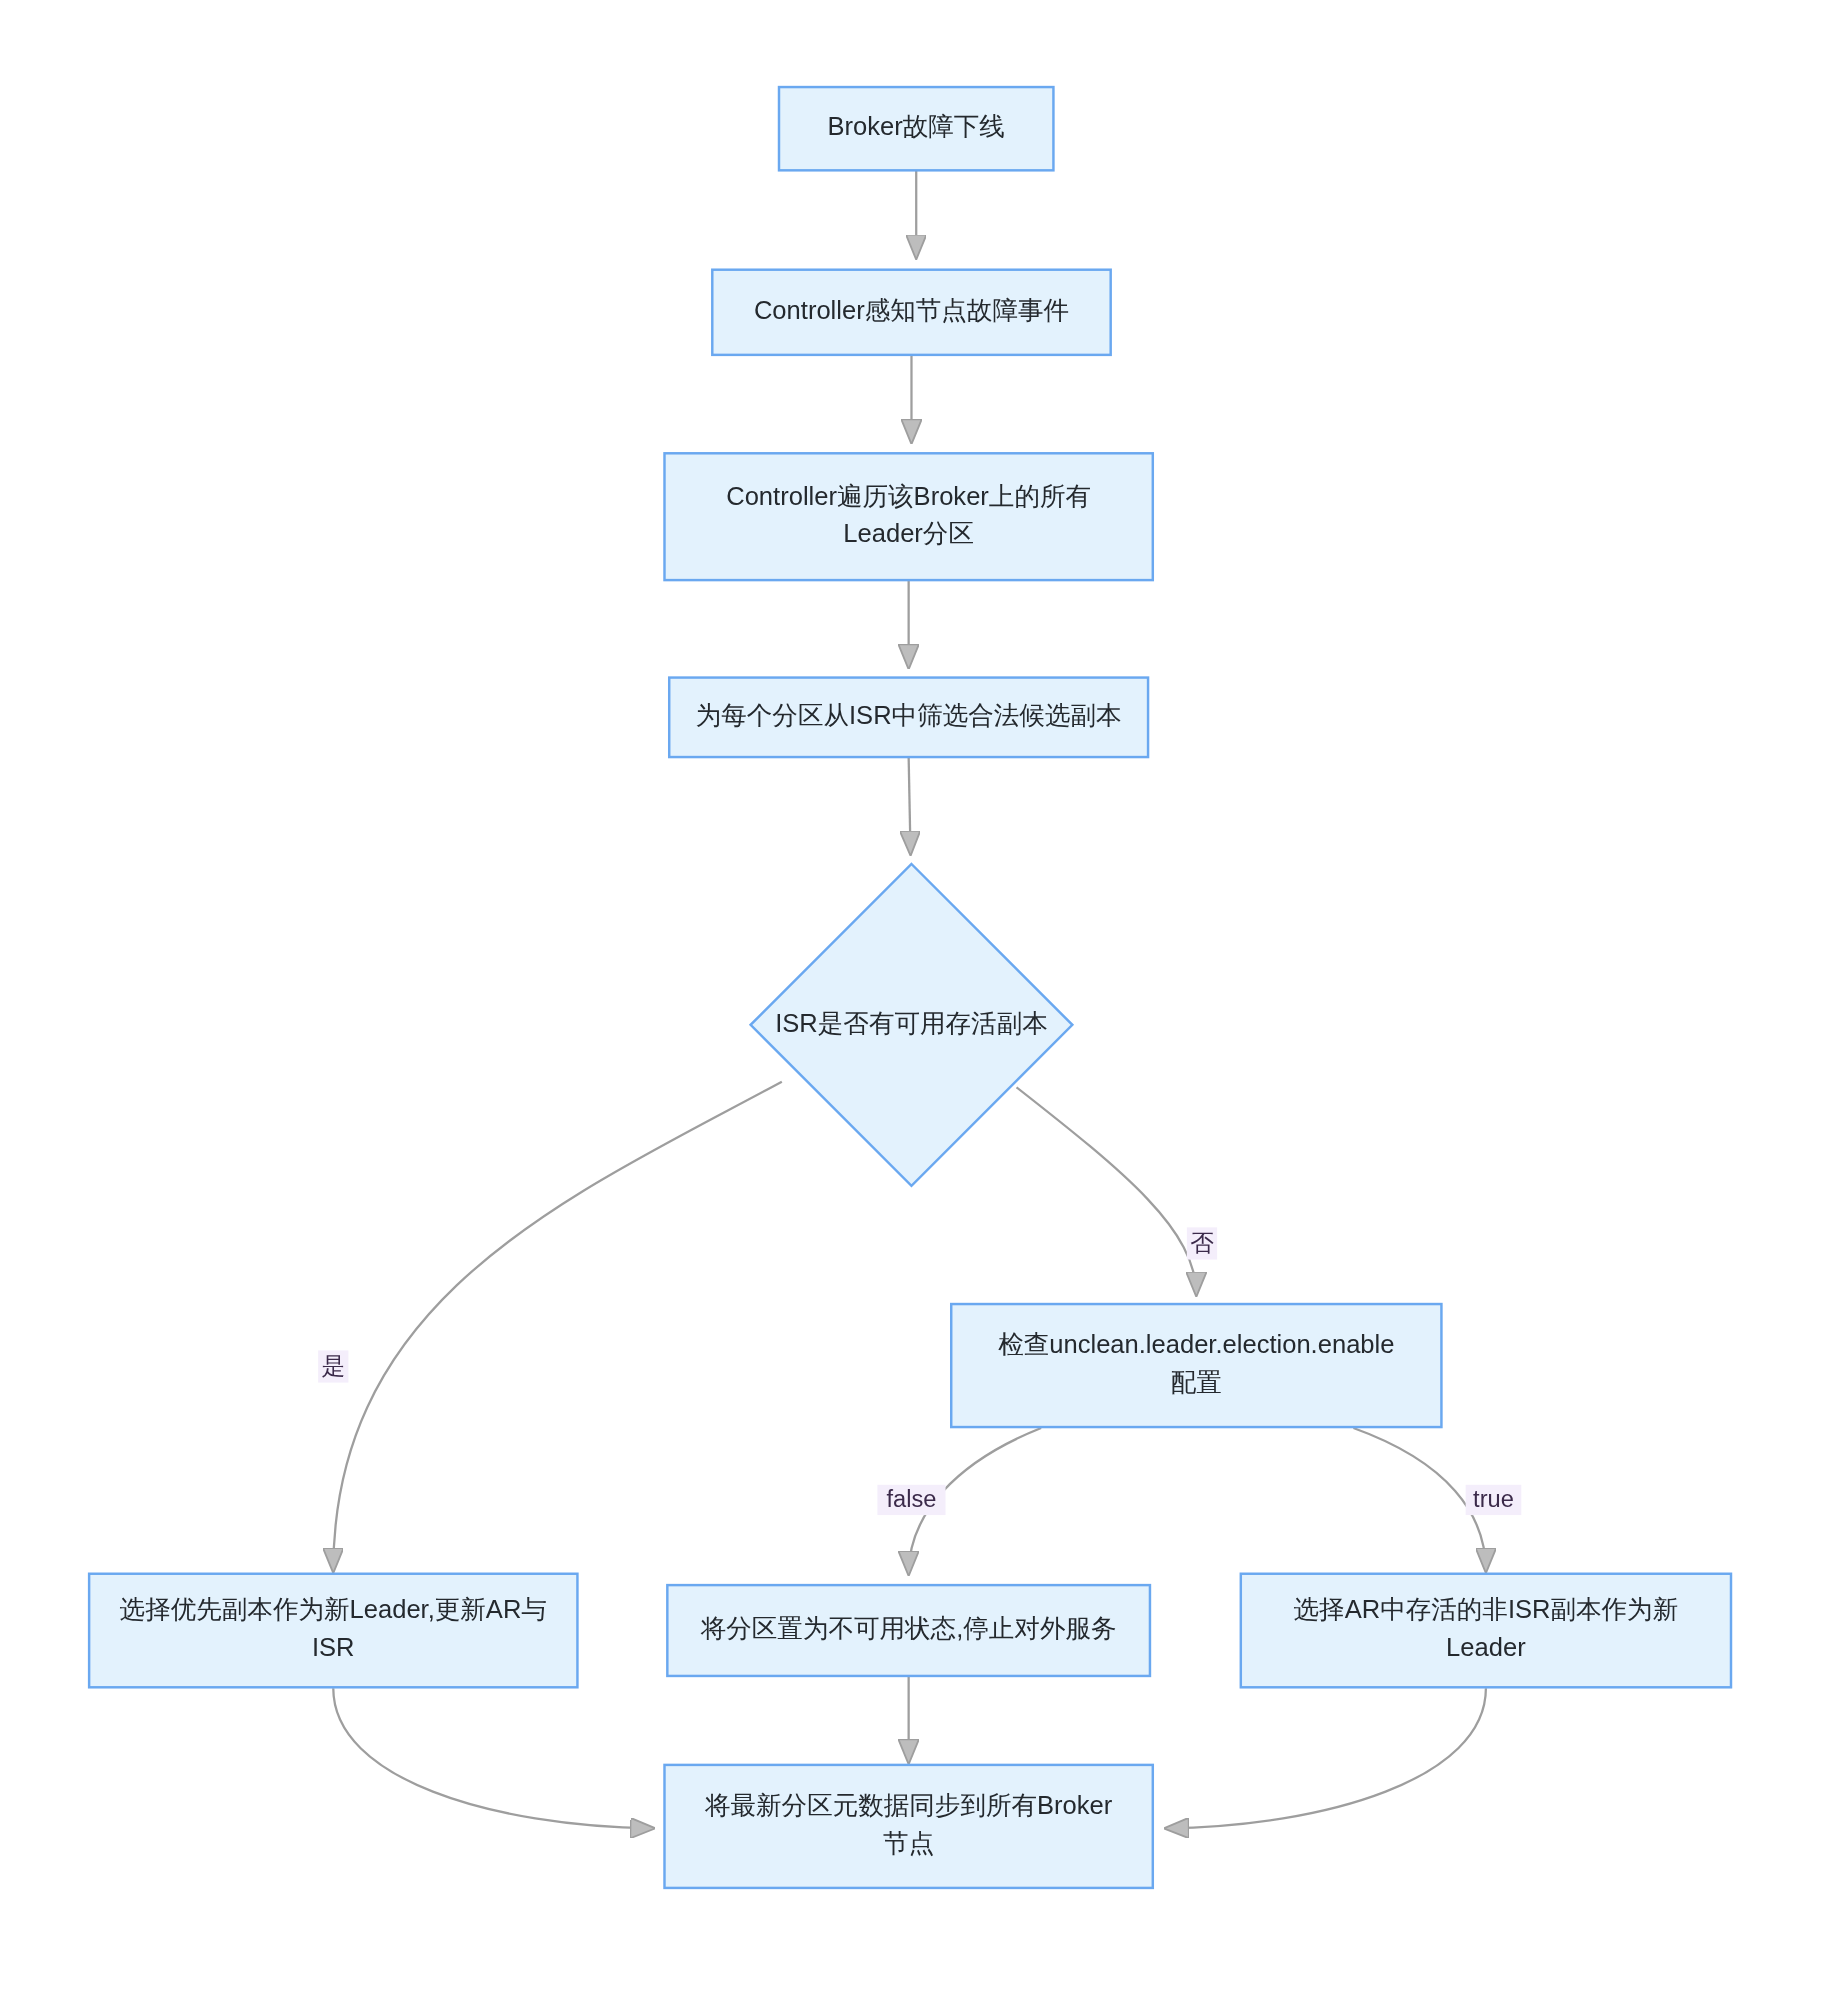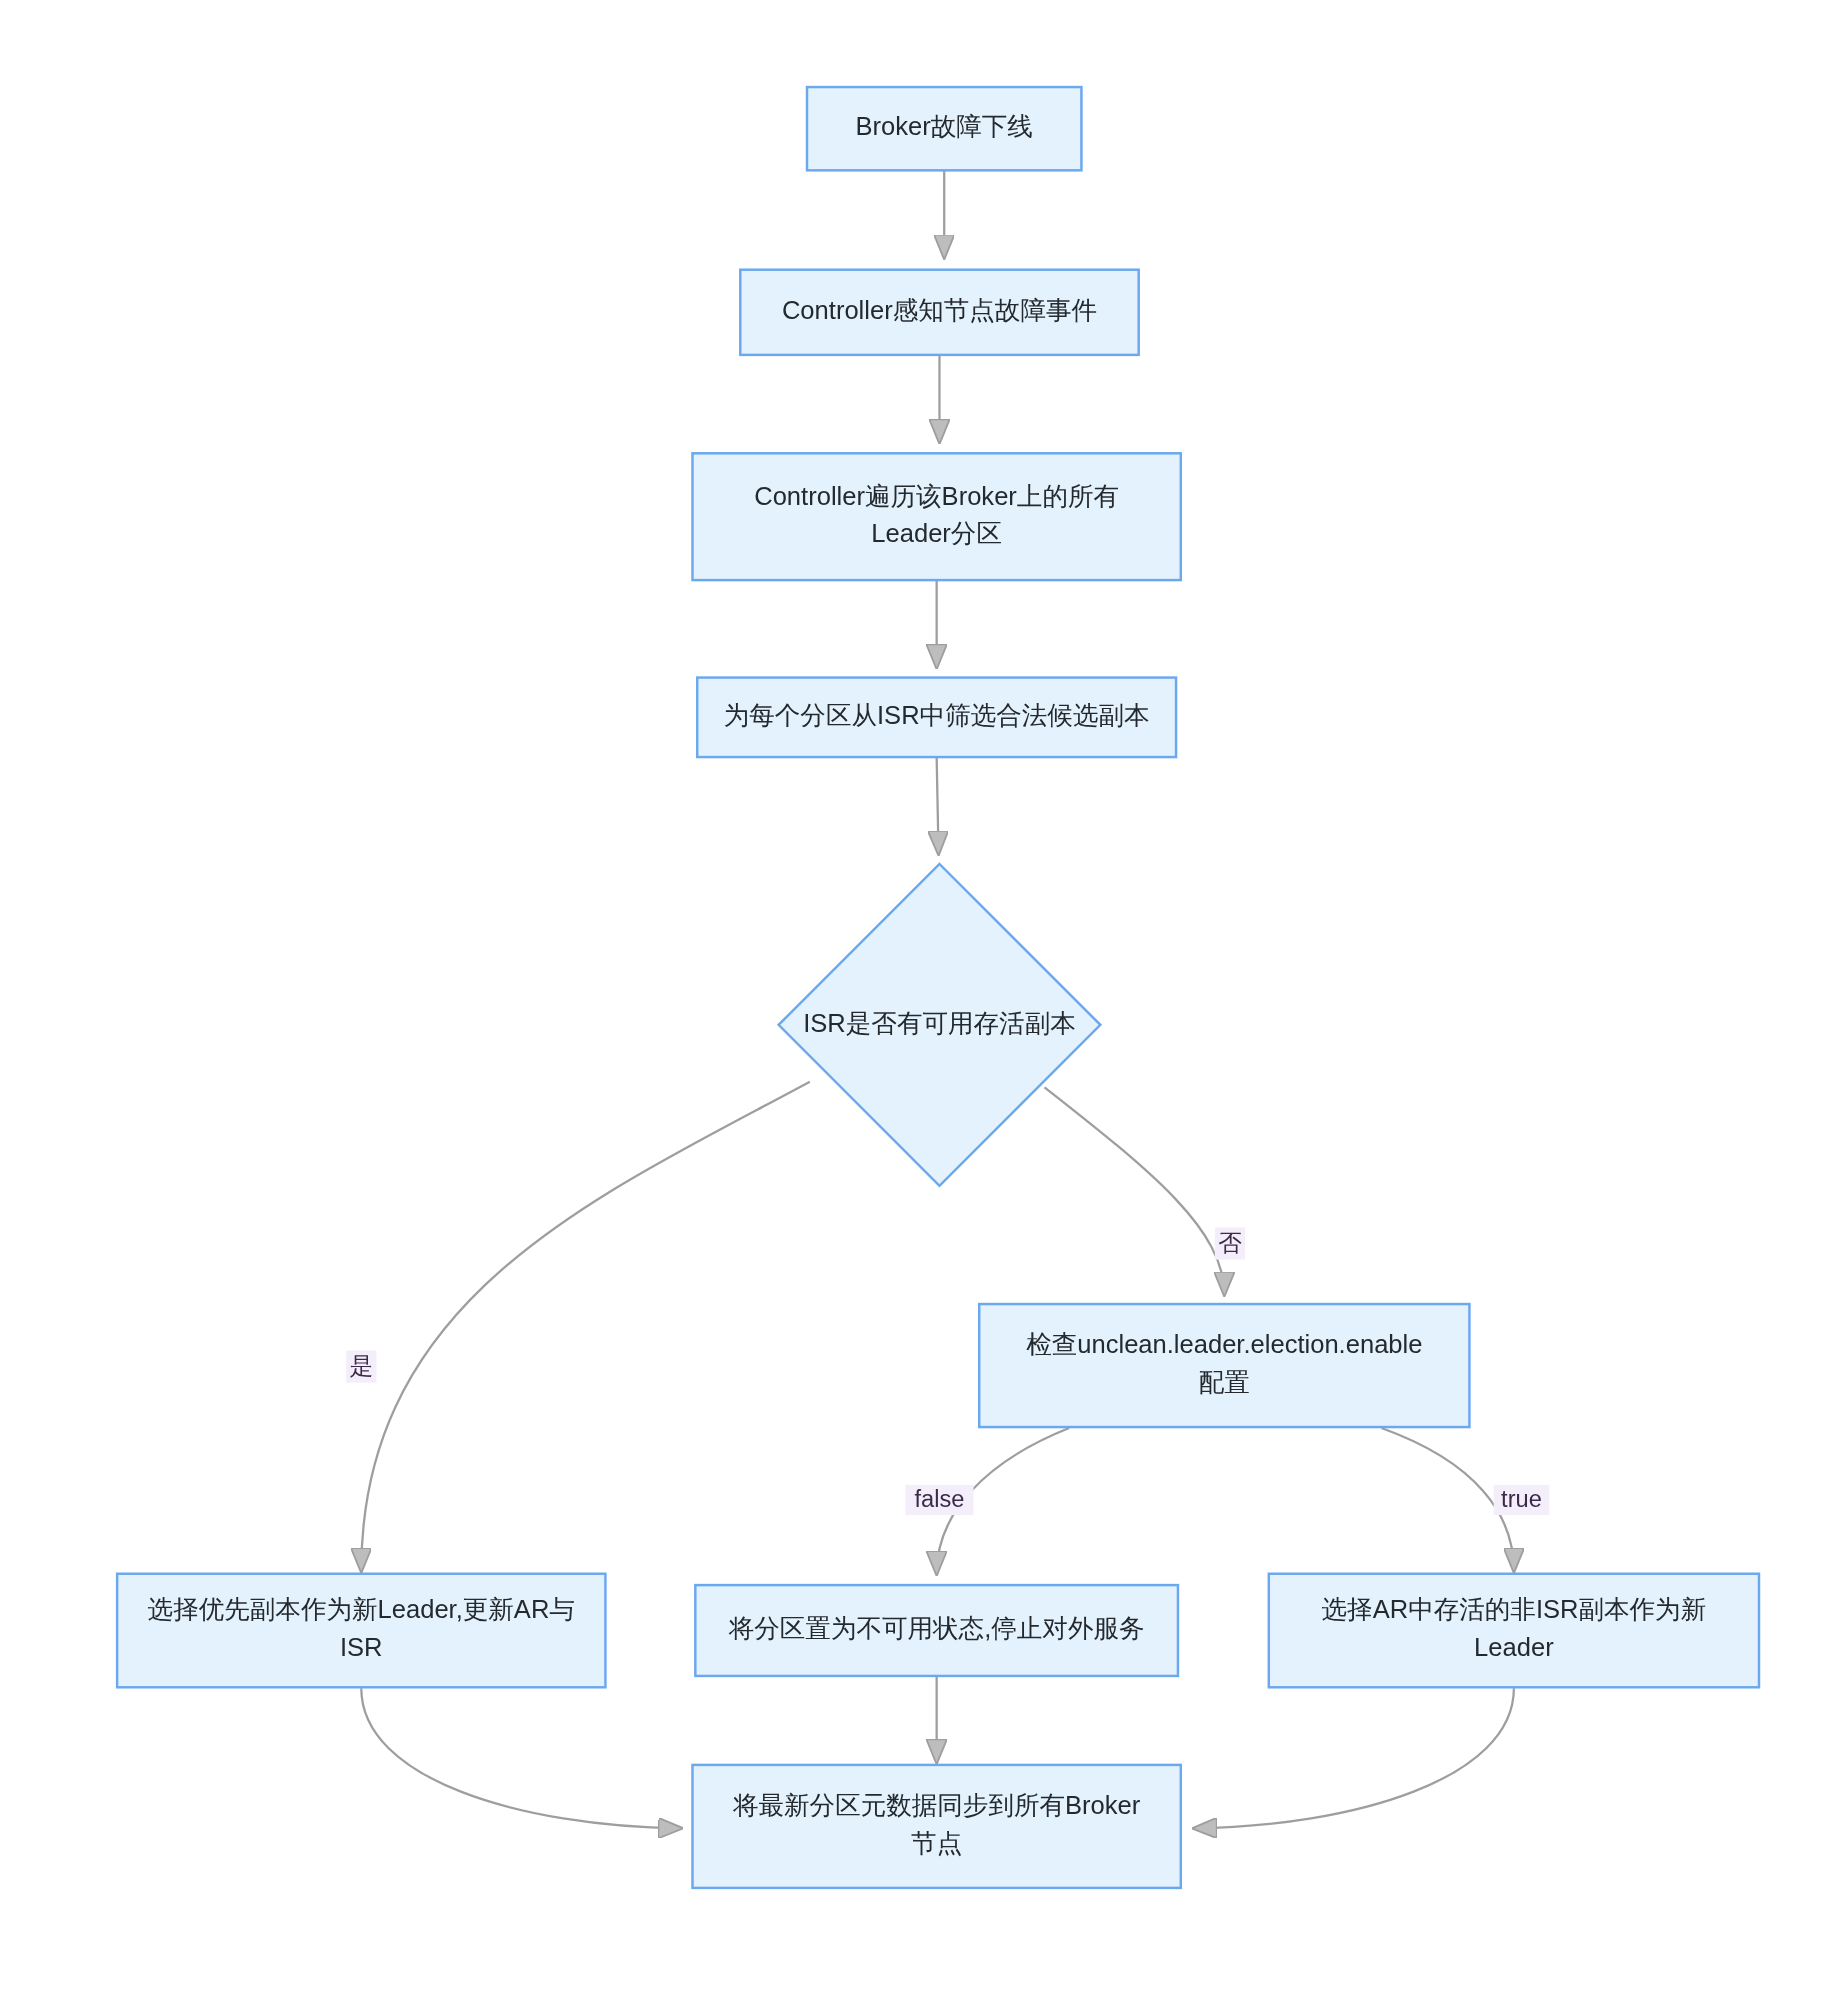--- a/index.html
+++ b/index.html
@@ -1,21 +1,21 @@
 <!DOCTYPE html>
 <html style="font-size:15px"><head>
 <meta charset="utf-8">
 <style>
   html,body{margin:0;padding:0;background:#ffffff;}
   body{
     width:1840px;height:2010px;overflow:hidden;
     font-family:"Liberation Sans","DejaVu Sans",sans-serif;
     background:#ffffff;
   }
-  #flow-root{position:relative;width:1465px;height:2010px;background:#ffffff;margin-left:28px;}
+  #flow-root{position:relative;width:1465px;height:2010px;background:#ffffff;}
   svg#flow-svg{position:absolute;left:0;top:0;width:1840px;height:2010px;display:block;}
   .node-shape{fill:#e3f2fd;stroke:#6aa8f0;stroke-width:2.6;}
   .edge-path{fill:none;stroke:#9e9e9e;stroke-width:2.4;}
   .node-text{
     font-family:"Liberation Sans","DejaVu Sans",sans-serif;
     font-size:27px;fill:#24292e;text-anchor:middle;
     dominant-baseline:middle;
   }
   .edge-label-text{
     font-family:"Liberation Sans","DejaVu Sans",sans-serif;

